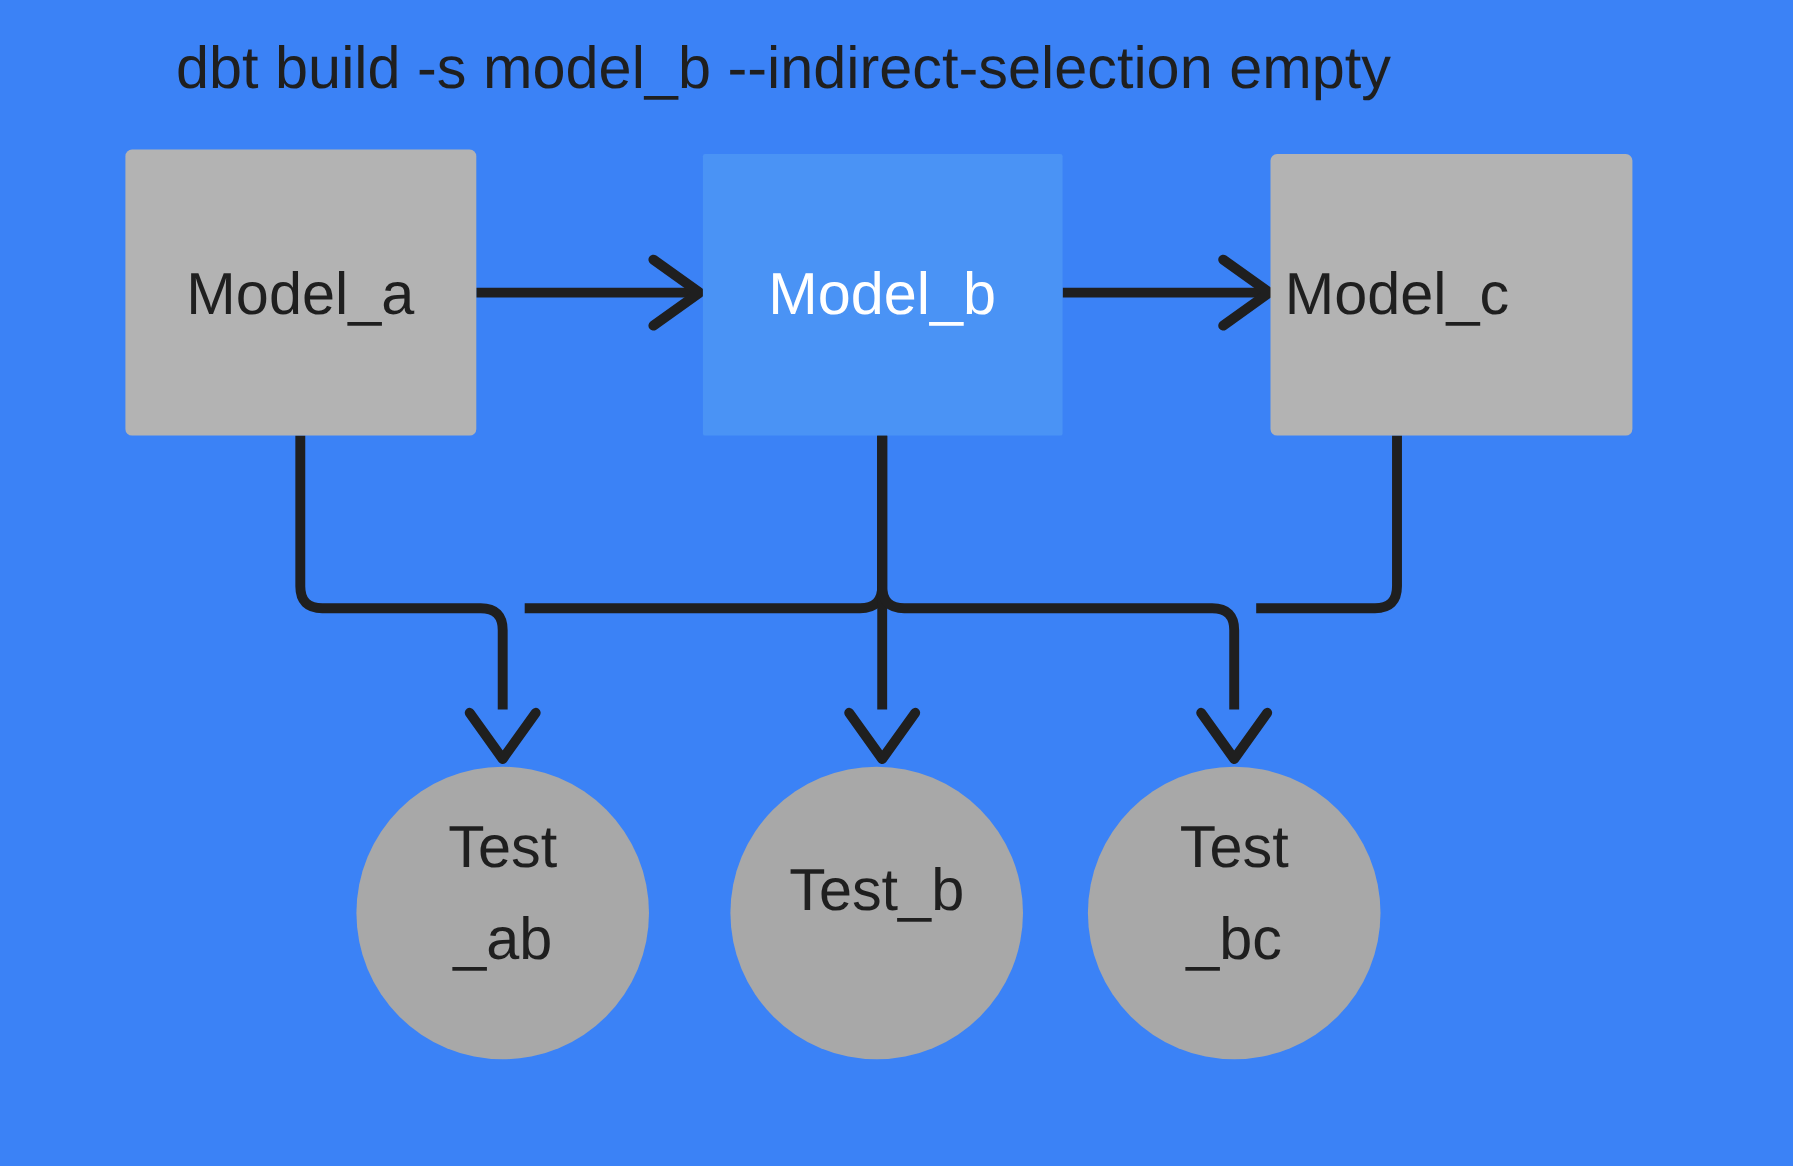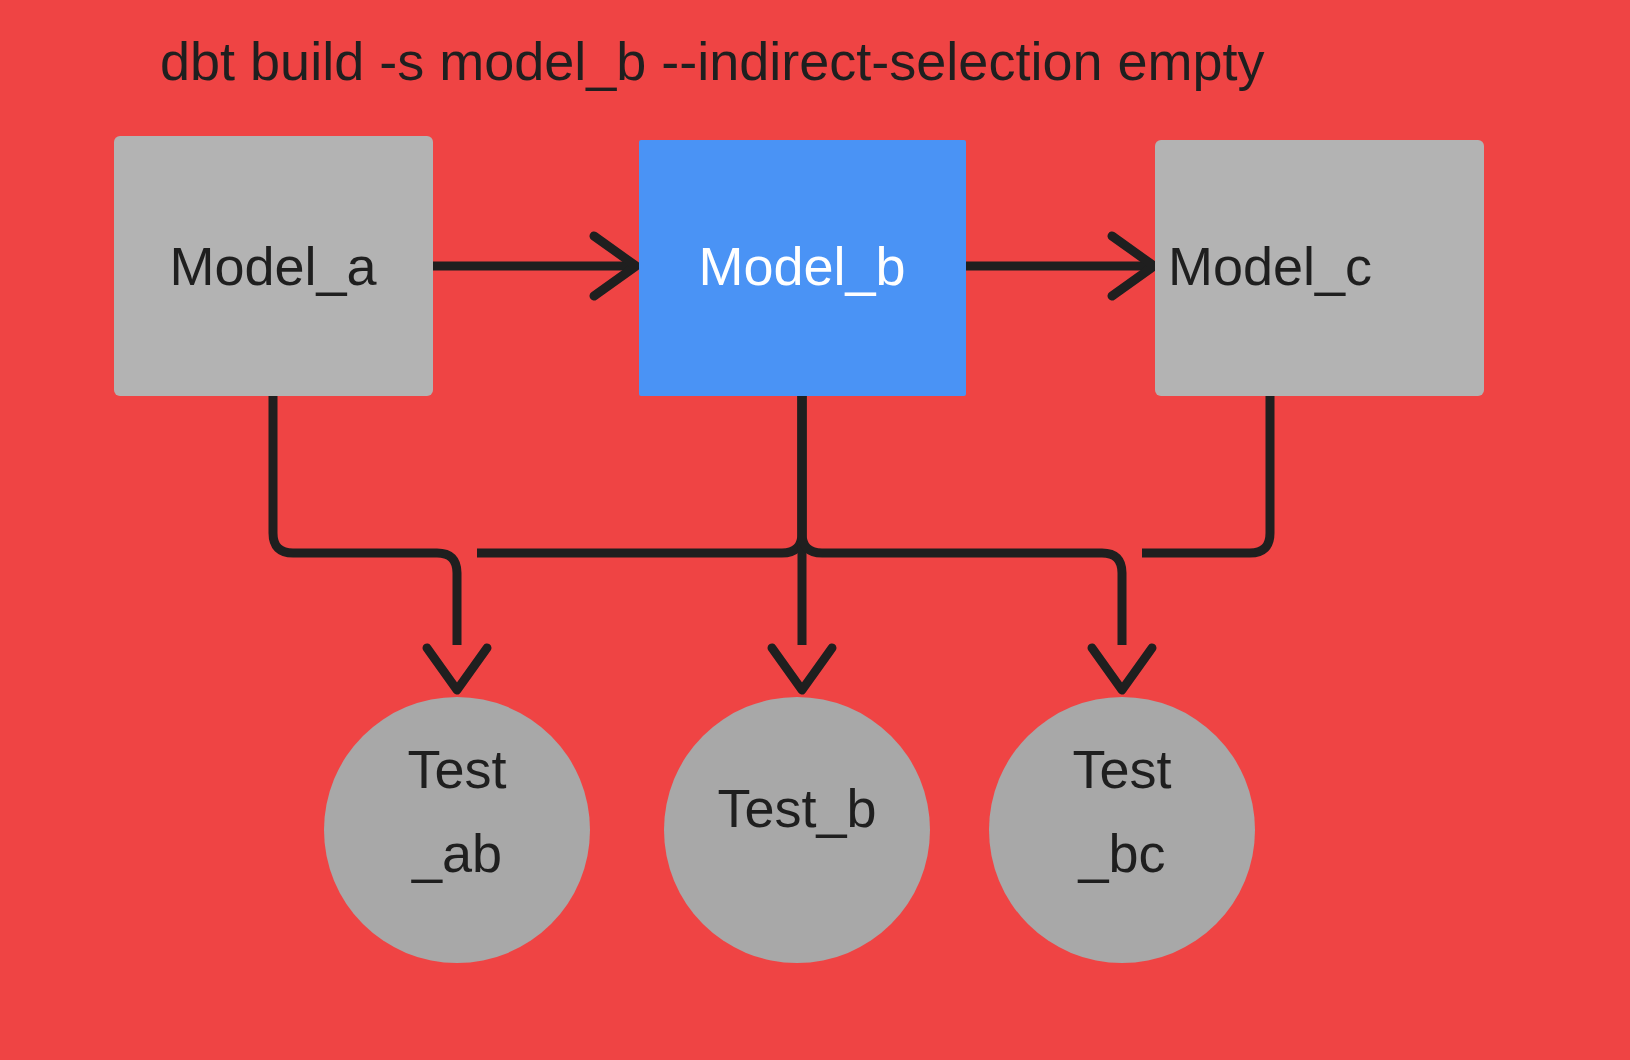--- a/index.html
+++ b/index.html
@@ -10,21 +10,21 @@
   body {
     width: 1630px;
     height: 1060px;
     font-family: "Liberation Sans", sans-serif;
     overflow: hidden;
   }
   #diagram-root {
     position: relative;
     width: 1630px;
     height: 1060px;
-    background: #ef4444;
+    background: #3b82f6;
   }
   svg.canvas {
     position: absolute;
     top: 0;
     left: 0;
     width: 1630px;
     height: 1060px;
     display: block;
   }
   .diagram-title {

